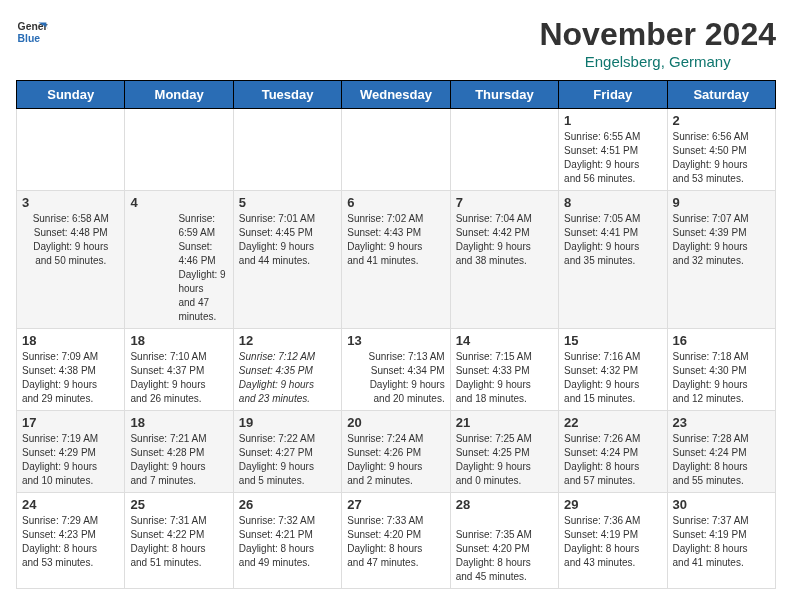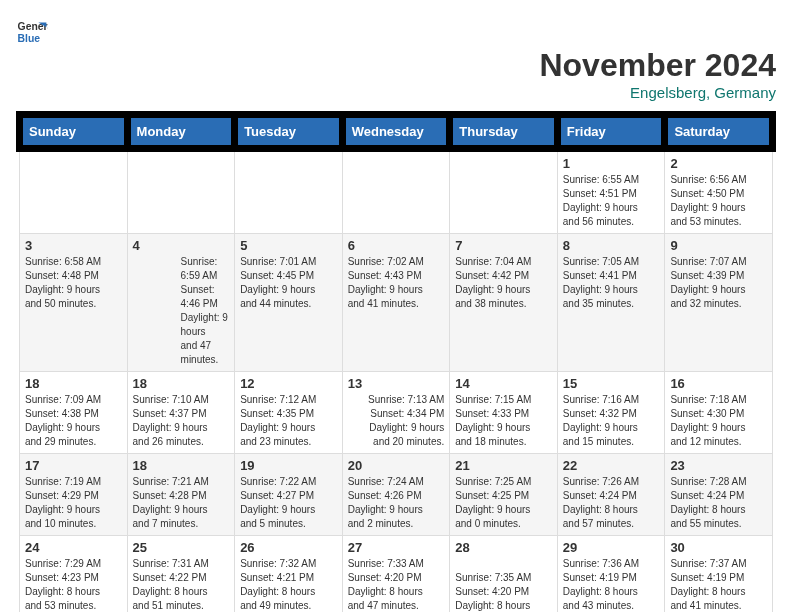--- a/index.html
+++ b/index.html
@@ -19,45 +19,44 @@
     .logo {
       display: flex;
       align-items: center;
       gap: 4px;
     }
     .logo-icon {
       width: 32px;
       height: 32px;
     }
     .title-block {
-      text-align: right;
-      margin-top: 31px;
+      text-align: center;
     }
     .month-title {
       font-size: 32px;
       font-weight: bold;
       color: #333;
     }
     .location {
       font-size: 15px;
       color: #0f766e;
     }
     table {
       width: 100%;
       border-collapse: collapse;
       table-layout: fixed;
     }
     th {
       background-color: #2a6db5;
       color: #fff;
       font-size: 13px;
       font-weight: bold;
-      text-align: left;
+      text-align: center;
       padding: 6px 6px;
-      border: 7px solid #000000;
+      border: 1px solid #000000;
     }
     td {
       vertical-align: top;
       border: 1px solid #ddd;
       padding: 4px 5px;
       font-size: 10.5px;
       color: #333;
       height: 80px;
       background: #fff;
     }
@@ -128,21 +127,21 @@
           <div class="day-number">2</div>
           <div class="day-info" style="white-space: pre-line;">Sunrise: 6:56 AM
 Sunset: 4:50 PM
 Daylight: 9 hours
 and 53 minutes.</div>
         </td>
       </tr>
       <tr class="row-even">
         <td>
           <div class="day-number">3</div>
-          <div class="day-info" style="white-space: pre-line;">Sunrise: 6:58 AM
+          <div class="day-info" style="white-space: pre-line; text-align: center;">Sunrise: 6:58 AM
 Sunset: 4:48 PM
 Daylight: 9 hours
 and 50 minutes.</div>
         </td>
         <td>
           <div class="day-number">4</div>
           <div class="day-info" style="white-space: pre-line; margin-left: 48px;">Sunrise: 6:59 AM
 Sunset: 4:46 PM
 Daylight: 9 hours
 and 47 minutes.</div>
@@ -193,21 +192,21 @@
         </td>
         <td>
           <div class="day-number">18</div>
           <div class="day-info" style="white-space: pre-line;">Sunrise: 7:10 AM
 Sunset: 4:37 PM
 Daylight: 9 hours
 and 26 minutes.</div>
         </td>
         <td>
           <div class="day-number">12</div>
-          <div class="day-info" style="white-space: pre-line;">Sunrise: 7:12 AM
+          <div class="day-info" style="white-space: pre-line; font-style: italic;">Sunrise: 7:12 AM
 Sunset: 4:35 PM
 Daylight: 9 hours
 and 23 minutes.</div>
         </td>
         <td>
           <div class="day-number">13</div>
           <div class="day-info" style="white-space: pre-line; text-align: right;">Sunrise: 7:13 AM
 Sunset: 4:34 PM
 Daylight: 9 hours
 and 20 minutes.</div>

